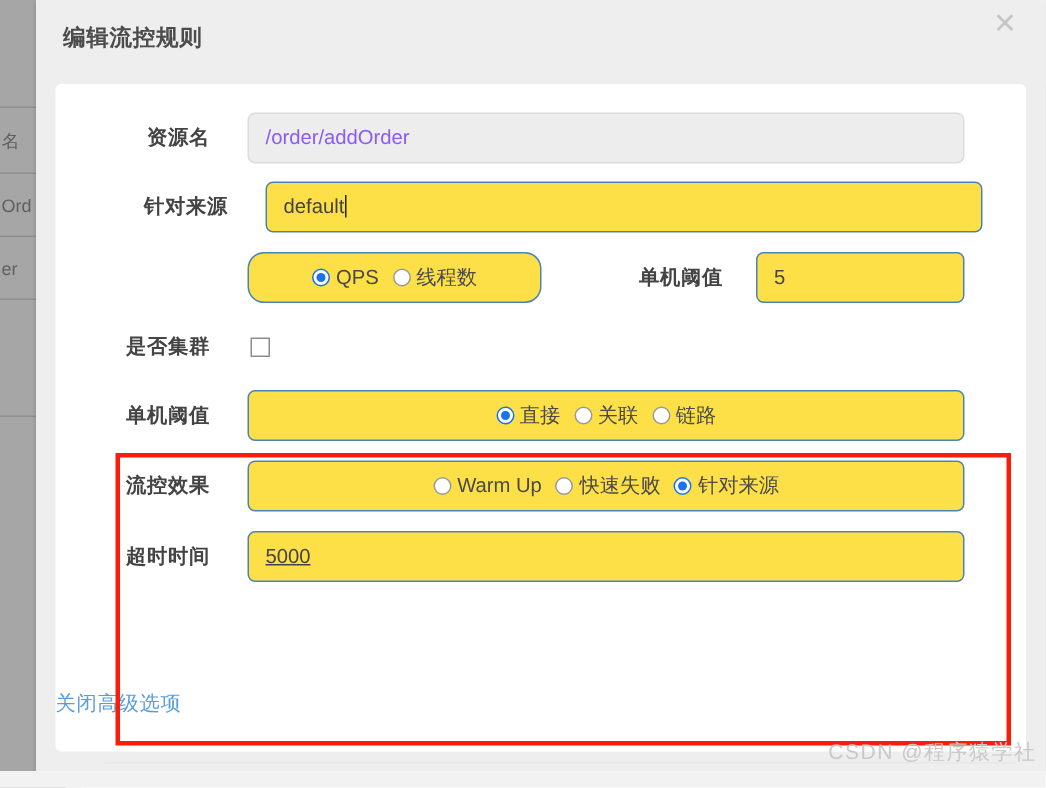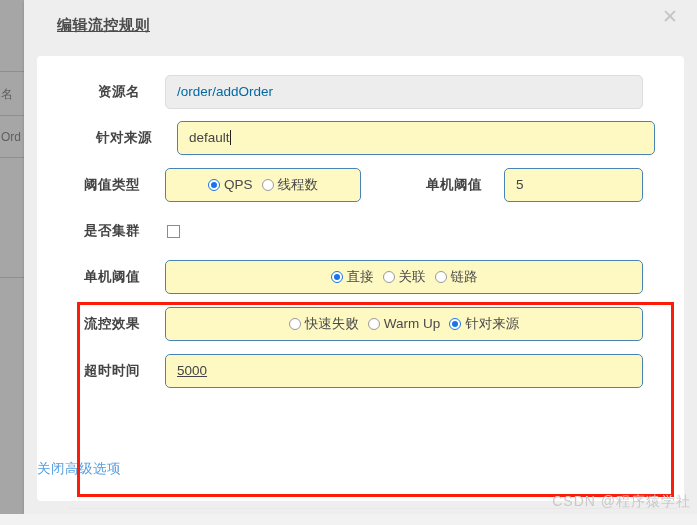--- a/index.html
+++ b/index.html
@@ -64,27 +64,26 @@
     box-shadow: 0 1px 3px rgba(0,0,0,0.18);
     box-sizing: border-box;
   }
   #modal-header {
     position: relative;
     height: 56px;
     background: #eeeeee;
   }
   #modal-title {
     position: absolute;
-    left: 33px;
+    left: 18px;
     top: 16px;
     font-size: 15px;
     color: #4c4c4c;
     font-weight: 700;
     letter-spacing: 0.5px;
-    text-decoration: underline;
   }
   #close-btn {
     position: absolute;
     right: 14px;
     top: 4px;
     width: 26px;
     height: 26px;
     line-height: 26px;
     text-align: center;
     color: #c6c6c6;
@@ -123,32 +122,32 @@
     font-weight: 700;
     line-height: 34px;
     letter-spacing: 0.5px;
   }
   .field {
     position: absolute;
     box-sizing: border-box;
     height: 34px;
     border: 1px solid #4a84b5;
     border-radius: 5px;
-    background: #fef9c3;
+    background: #fde047;
     font-size: 13.5px;
     color: #444444;
     padding: 0 11px;
     line-height: 32px;
     font-family: "Liberation Sans", "DejaVu Sans", sans-serif;
     outline: none;
   }
   .field.disabled {
     background: #ededed;
     border: 1px solid #dcdcdc;
-    color: #0369a1;
+    color: #8b5cf6;
   }
   .field.radio-group {
     display: flex;
     align-items: center;
     justify-content: center;
     gap: 9px;
     padding: 0 8px;
   }
   .radio-opt {
     display: inline-flex;
@@ -261,20 +260,23 @@
 
 <div id="backdrop">
   <div class="bg-table">
     <div class="bg-row" style="top:0px;height:72px;"></div>
     <div class="bg-row" style="top:72px;height:44px;">
       <span>名</span>
     </div>
     <div class="bg-row" style="top:116px;height:42px;">
       <span>Ord</span>
     </div>
+    <div class="bg-row" style="top:158px;height:42px;">
+      <span>er</span>
+    </div>
     <div class="bg-row" style="top:200px;height:78px;"></div>
     <div class="bg-row" style="top:278px;height:247px;border-bottom:none;"></div>
   </div>
   <div class="bg-scroll"></div>
 </div>
 
 <div id="modal">
 
   <div id="modal-header">
     <div id="modal-title">编辑流控规则</div>
@@ -287,22 +289,21 @@
       <div class="form-label" style="left:23px;width:80px;">资源名</div>
       <div class="field disabled" style="left:128px;width:478px;">/order/addOrder</div>
     </div>
 
     <div class="form-row" style="top:65px;margin-left:12px;">
       <div class="form-label" style="left:23px;width:80px;">针对来源</div>
       <div class="field" style="left:128px;width:478px;"><span>default</span><span class="caret"></span></div>
     </div>
 
     <div class="form-row" style="top:112px;">
-      <div class="form-label" style="left:23px;width:80px;">阈值类型</div>
-      <div class="field radio-group" style="left:128px;width:196px;">
+      <div class="field radio-group" style="left:128px;width:196px;border-radius:11px;">
         <span class="radio-opt checked">
           <span class="radio-dot"></span>
           <span>QPS</span>
         </span>
         <span class="radio-opt">
           <span class="radio-dot"></span>
           <span>线程数</span>
         </span>
       </div>
       <div class="form-label" style="left:365px;width:80px;">单机阈值</div>
@@ -330,25 +331,25 @@
           <span>链路</span>
         </span>
       </div>
     </div>
 
     <div class="form-row" style="top:251px;">
       <div class="form-label" style="left:23px;width:80px;">流控效果</div>
       <div class="field radio-group" style="left:128px;width:478px;">
         <span class="radio-opt">
           <span class="radio-dot"></span>
+          <span>Warm Up</span>
+        </span>
+        <span class="radio-opt">
+          <span class="radio-dot"></span>
           <span>快速失败</span>
-        </span>
-        <span class="radio-opt">
-          <span class="radio-dot"></span>
-          <span>Warm Up</span>
         </span>
         <span class="radio-opt checked">
           <span class="radio-dot"></span>
           <span>针对来源</span>
         </span>
       </div>
     </div>
 
     <div class="form-row" style="top:298px;">
       <div class="form-label" style="left:23px;width:80px;">超时时间</div>

